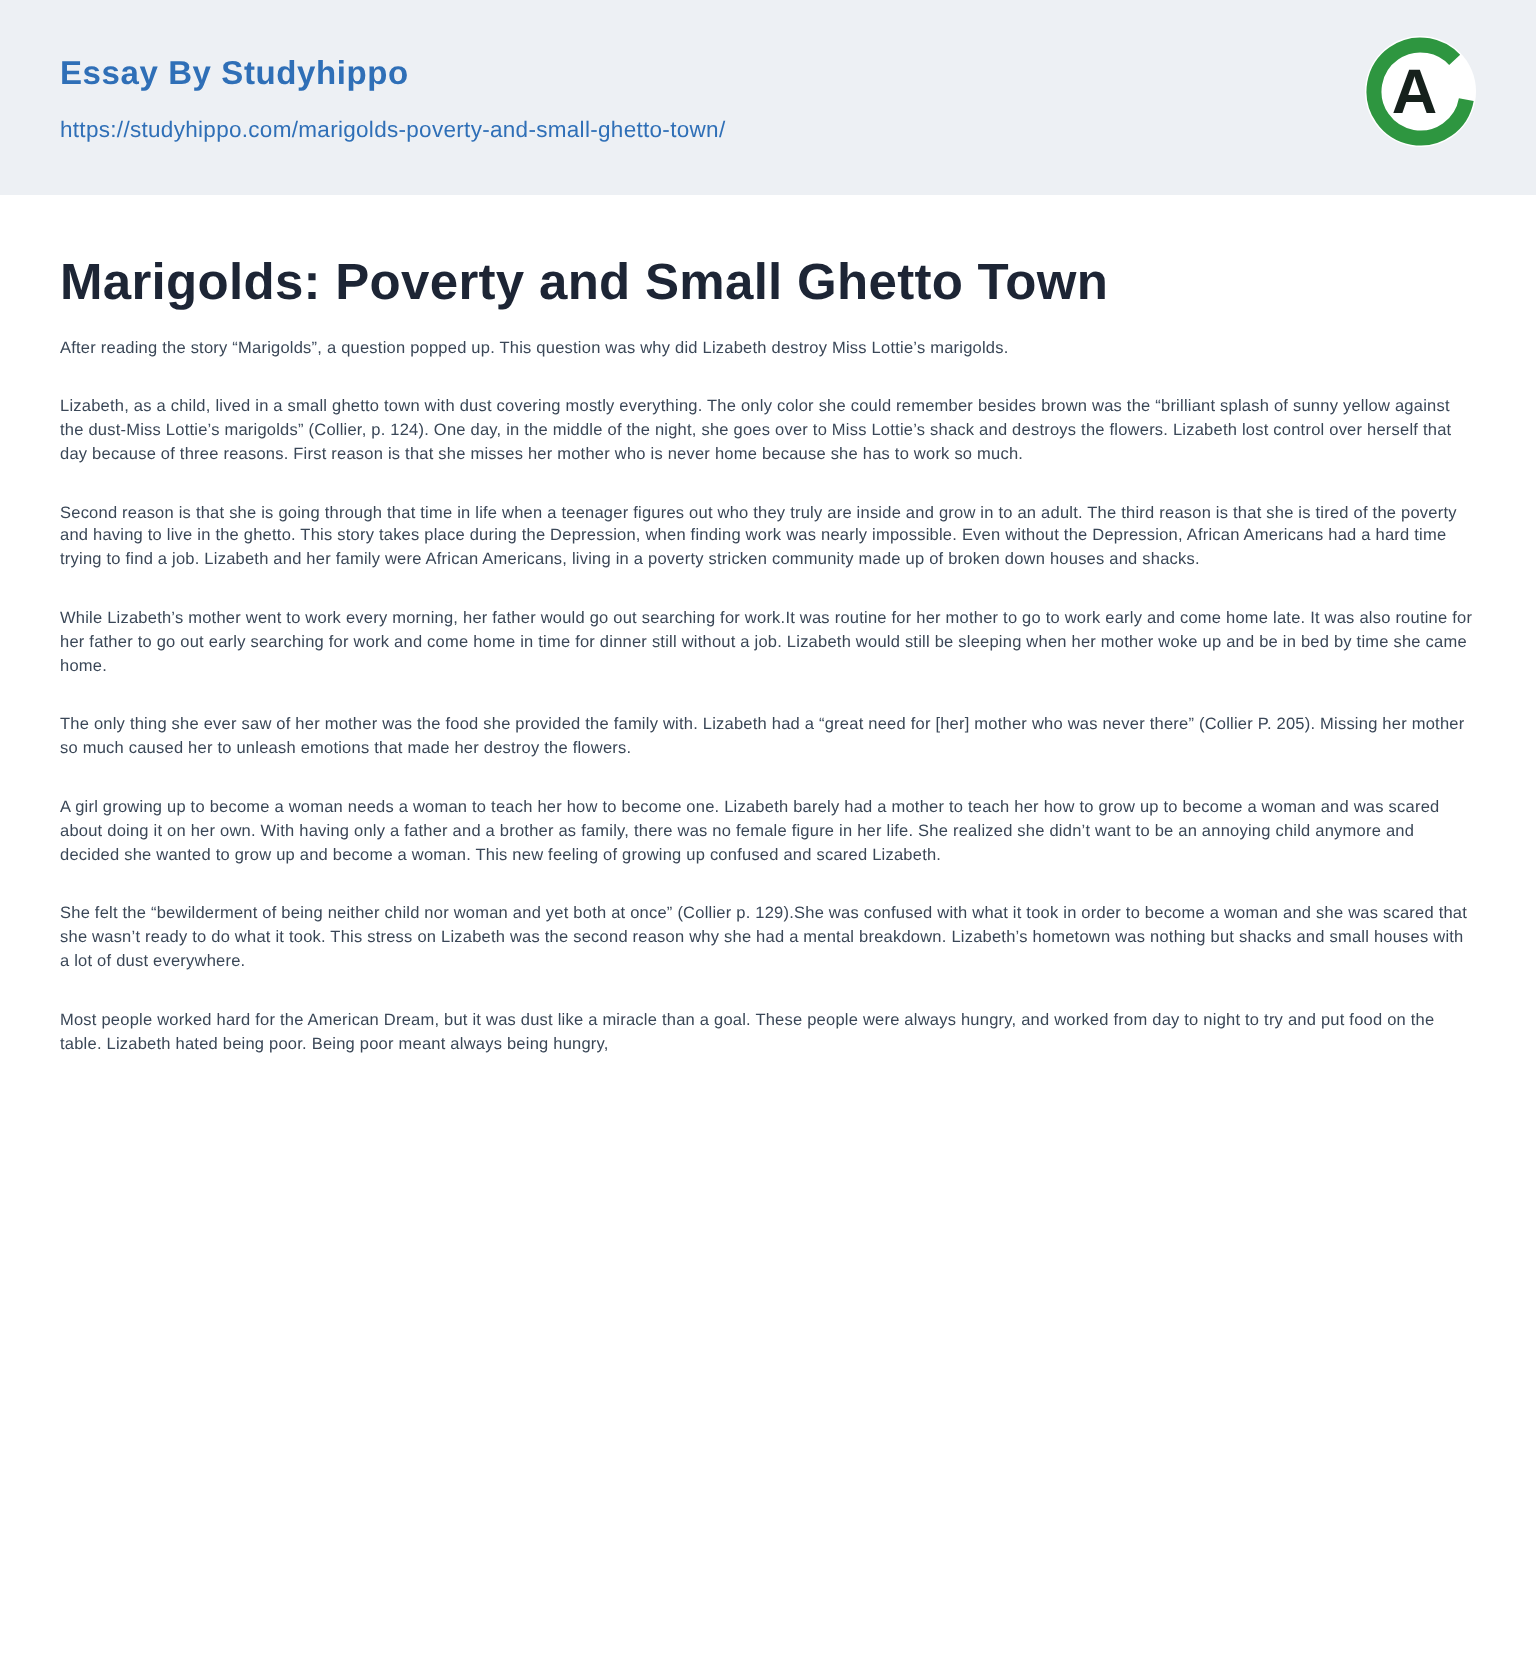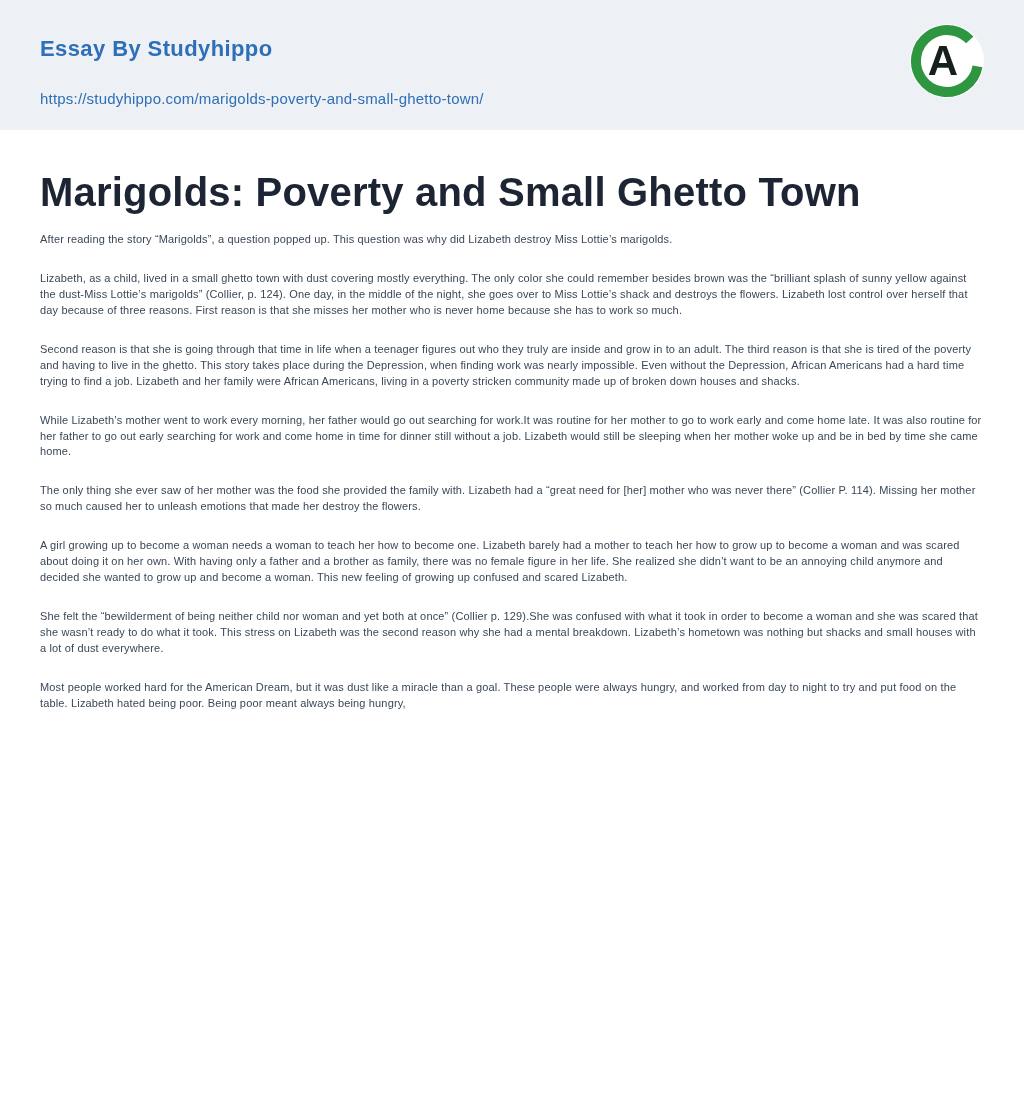--- a/index.html
+++ b/index.html
@@ -27,39 +27,39 @@
     color: #2f6fb7;
     font-size: 22px;
     font-weight: 700;
     letter-spacing: 0.4px;
     margin: 6px 0 0 0;
   }
   .source-url {
     display: inline-block;
     color: #2f6fb7;
     font-size: 15px;
-    margin-top: 28px;
+    margin-top: 16px;
     text-decoration: none;
     letter-spacing: 0.2px;
     cursor: pointer;
   }
   .logo {
     position: absolute;
     top: 24px;
     right: 40px;
     width: 74px;
     height: 74px;
   }
   .content {
     padding: 28px 40px 0 40px;
     box-sizing: border-box;
   }
   .article-title {
     color: #1d2535;
-    font-size: 40px;
+    font-size: 34px;
     font-weight: 800;
     letter-spacing: 0.2px;
     margin: 10px 0 16px 0;
     line-height: 1.2;
   }
   .essay p {
     color: #3a4757;
     font-size: 11px;
     line-height: 1.45;
     letter-spacing: 0.15px;
@@ -85,20 +85,20 @@
   </div>
 
   <div class="content">
     <h1 class="article-title">Marigolds: Poverty and Small Ghetto Town</h1>
 
     <div class="essay">
       <p>After reading the story “Marigolds”, a question popped up. This question was why did Lizabeth destroy Miss Lottie’s marigolds.</p>
       <p>Lizabeth, as a child, lived in a small ghetto town with dust covering mostly everything. The only color she could remember besides brown was the “brilliant splash of sunny yellow against the dust-Miss Lottie’s marigolds” (Collier, p. 124). One day, in the middle of the night, she goes over to Miss Lottie’s shack and destroys the flowers. Lizabeth lost control over herself that day because of three reasons. First reason is that she misses her mother who is never home because she has to work so much.</p>
       <p>Second reason is that she is going through that time in life when a teenager figures out who they truly are inside and grow in to an adult. The third reason is that she is tired of the poverty and having to live in the ghetto. This story takes place during the Depression, when finding work was nearly impossible. Even without the Depression, African Americans had a hard time trying to find a job. Lizabeth and her family were African Americans, living in a poverty stricken community made up of broken down houses and shacks.</p>
       <p>While Lizabeth’s mother went to work every morning, her father would go out searching for work.It was routine for her mother to go to work early and come home late. It was also routine for her father to go out early searching for work and come home in time for dinner still without a job. Lizabeth would still be sleeping when her mother woke up and be in bed by time she came home.</p>
-      <p>The only thing she ever saw of her mother was the food she provided the family with. Lizabeth had a “great need for [her] mother who was never there” (Collier P. 114). Missing her mother so much caused her to unleash emotions that made her destroy the flowers.</p>
+      <p>The only thing she ever saw of her mother was the food she provided the family with. Lizabeth had a “great need for [her] mother who was never there” (Collier P. 205). Missing her mother so much caused her to unleash emotions that made her destroy the flowers.</p>
       <p>A girl growing up to become a woman needs a woman to teach her how to become one. Lizabeth barely had a mother to teach her how to grow up to become a woman and was scared about doing it on her own. With having only a father and a brother as family, there was no female figure in her life. She realized she didn’t want to be an annoying child anymore and decided she wanted to grow up and become a woman. This new feeling of growing up confused and scared Lizabeth.</p>
       <p>She felt the “bewilderment of being neither child nor woman and yet both at once” (Collier p. 129).She was confused with what it took in order to become a woman and she was scared that she wasn’t ready to do what it took. This stress on Lizabeth was the second reason why she had a mental breakdown. Lizabeth’s hometown was nothing but shacks and small houses with a lot of dust everywhere.</p>
       <p>Most people worked hard for the American Dream, but it was dust like a miracle than a goal. These people were always hungry, and worked from day to night to try and put food on the table. Lizabeth hated being poor. Being poor meant always being hungry,</p>
     </div>
   </div>
 
 </div>
 
 </body></html>

